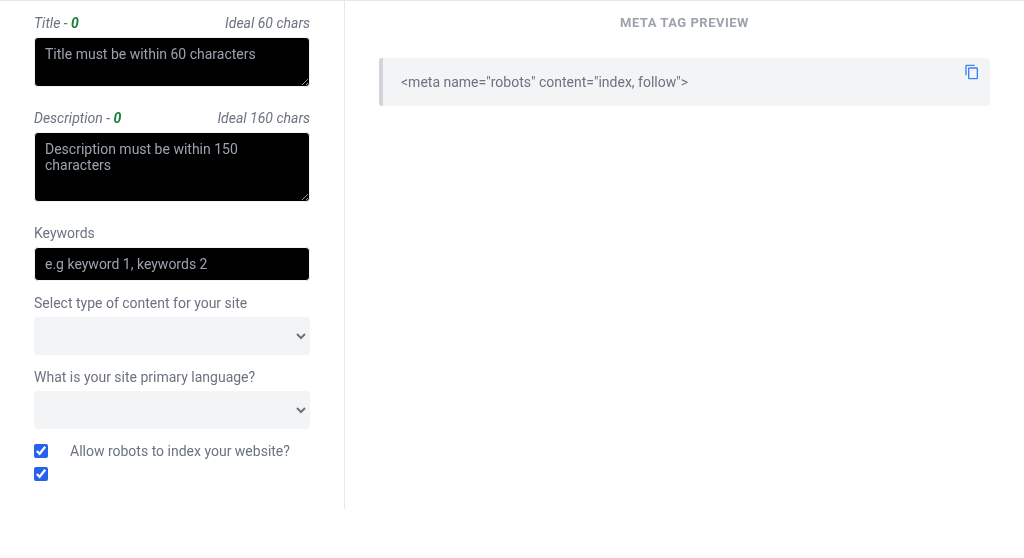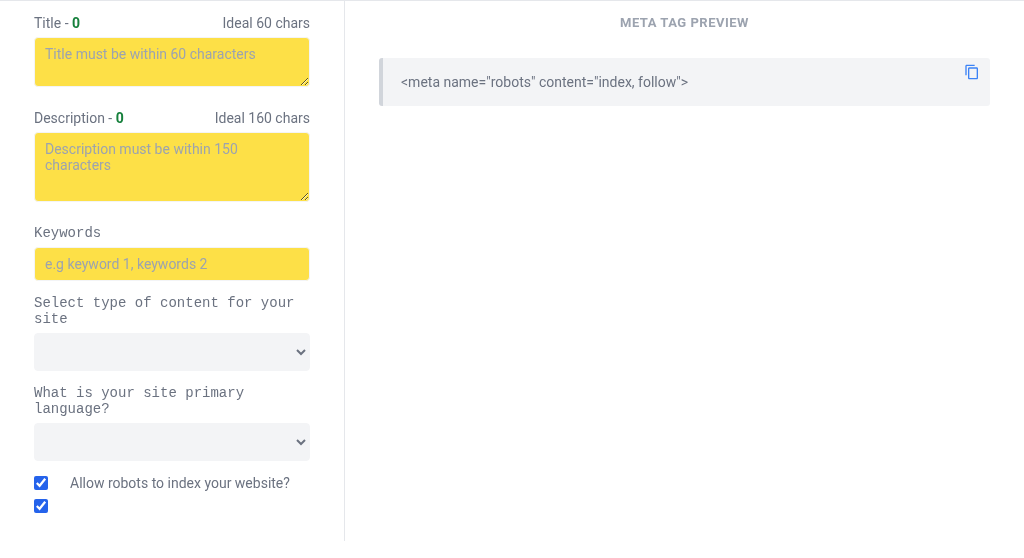--- a/index.html
+++ b/index.html
@@ -34,34 +34,35 @@
     color: #9ca3af;
     letter-spacing: 0.5px;
     margin-bottom: 28px;
   }
   .field-row {
     display: flex;
     justify-content: space-between;
     align-items: center;
     margin-bottom: 6px;
     color: #6b7280;
+    font-style: italic;
   }
   .label-count {
     display: inline;
   }
   .count-zero {
     color: #16803C;
     font-weight: 700;
   }
   .hint {
     color: #6b7280;
   }
   textarea, input[type="text"], select {
     width: 100%;
-    background: #fde047;
+    background: #000000;
     border: 1px solid #f3f4f6;
     border-radius: 4px;
     padding: 8px 10px;
     font-family: inherit;
     font-size: 14px;
     color: #6b7280;
     resize: none;
   }
   textarea.title-field {
     height: 50px;
@@ -77,21 +78,20 @@
   .field-block {
     margin-bottom: 20px;
   }
   .field-block.tight {
     margin-bottom: 14px;
   }
   .single-label {
     color: #6b7280;
     margin-bottom: 6px;
     display: block;
-    font-family: Liberation Mono, monospace;
   }
   select {
     appearance: auto;
     height: 38px;
     padding: 6px 10px;
     background: #f3f4f6;
   }
   .checkbox-row {
     display: flex;
     align-items: center;

